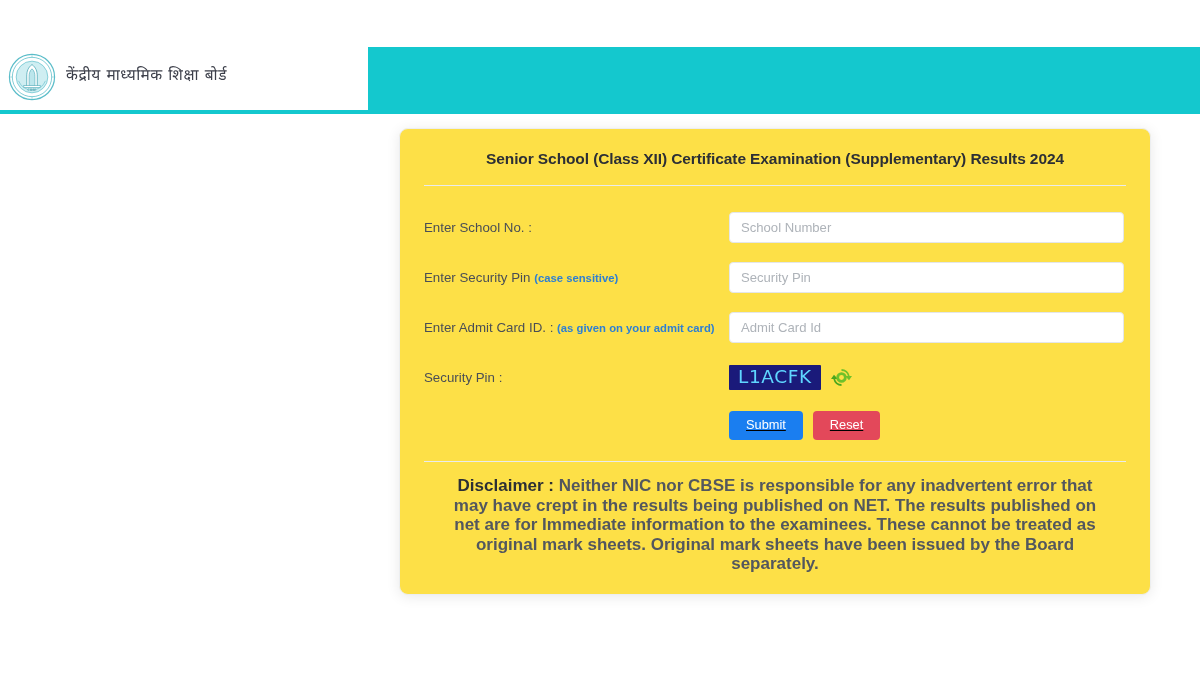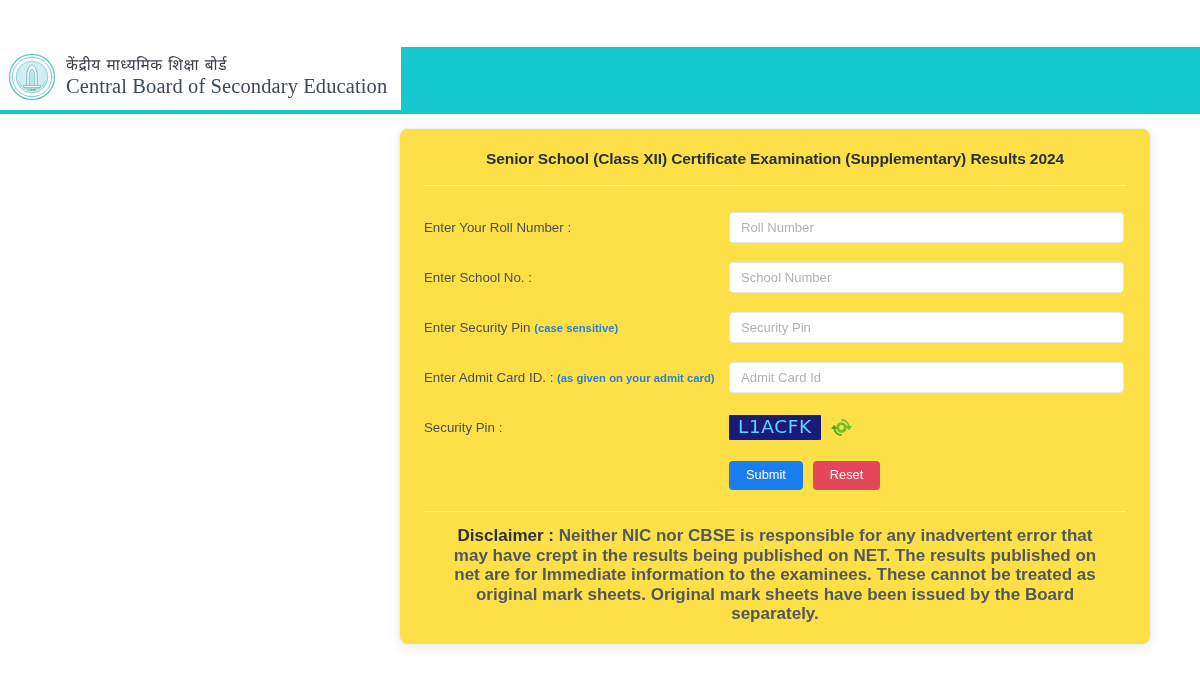--- a/index.html
+++ b/index.html
@@ -159,20 +159,21 @@
     height: 21px;
     display: block;
   }
 
   
   .button-row {
     display: flex;
     gap: 10px;
     padding-top: 7px;
     padding-bottom: 10px;
+    text-decoration: underline;
   }
   .btn {
     border: none;
     border-radius: 4px;
     color: #ffffff;
     font-size: 12.8px;
     font-family: "Liberation Sans", sans-serif;
     padding: 8px 17px 9px 17px;
     cursor: pointer;
     line-height: 1;
@@ -214,40 +215,31 @@
       <text x="50" y="80" font-size="7" fill="#3d8f9c" text-anchor="middle" font-family="DejaVu Sans, sans-serif">CBSE</text>
       <g stroke="#5bbdc9" stroke-width="1">
         <line x1="50" y1="3" x2="50" y2="9"></line>
         <line x1="50" y1="91" x2="50" y2="97"></line>
         <line x1="3" y1="50" x2="9" y2="50"></line>
         <line x1="91" y1="50" x2="97" y2="50"></line>
       </g>
     </svg>
     <div class="brand-text">
       <div class="brand-hindi">केंद्रीय माध्यमिक शिक्षा बोर्ड</div>
-      <div class="brand-english">Central Board of Secondary Education</div>
     </div>
   </div>
 </div>
 
 <div class="result-card">
 
   <div class="card-title">Senior School (Class XII) Certificate Examination (Supplementary) Results 2024</div>
   <div class="card-divider"></div>
 
   <div class="form-body">
 
-    <div class="form-row">
-      <div class="form-label">
-        <span>Enter Your Roll Number :</span>
-      </div>
-      <div class="form-field">
-        <input class="form-input" type="text" placeholder="Roll Number" style="">
-      </div>
-    </div>
 
     <div class="form-row">
       <div class="form-label">
         <span>Enter School No. :</span>
       </div>
       <div class="form-field">
         <input class="form-input" type="text" placeholder="School Number" style="">
       </div>
     </div>
 

